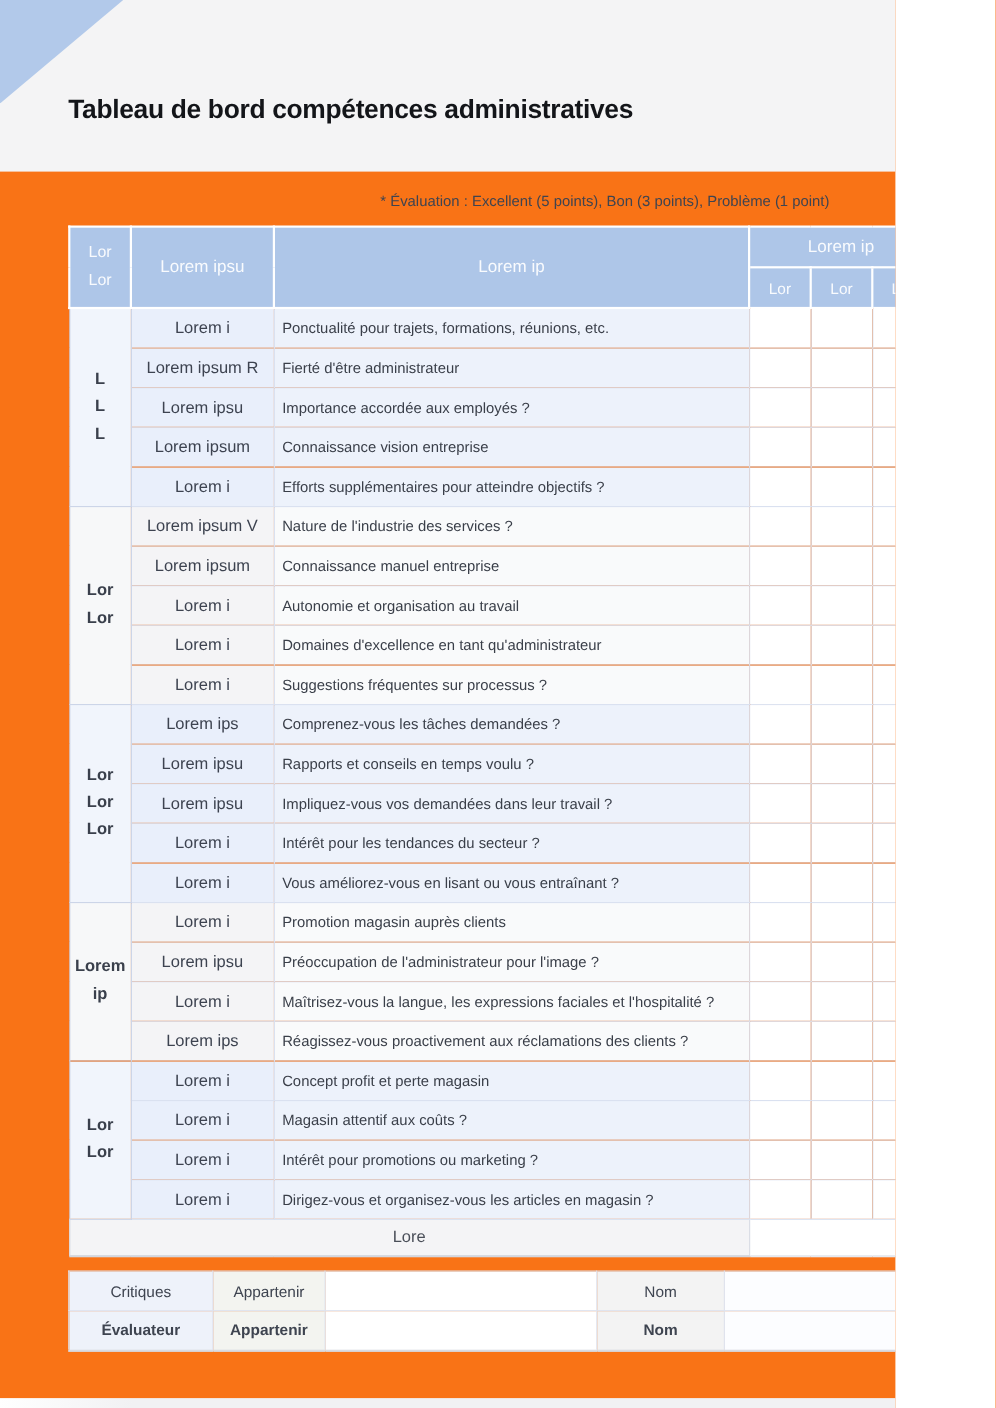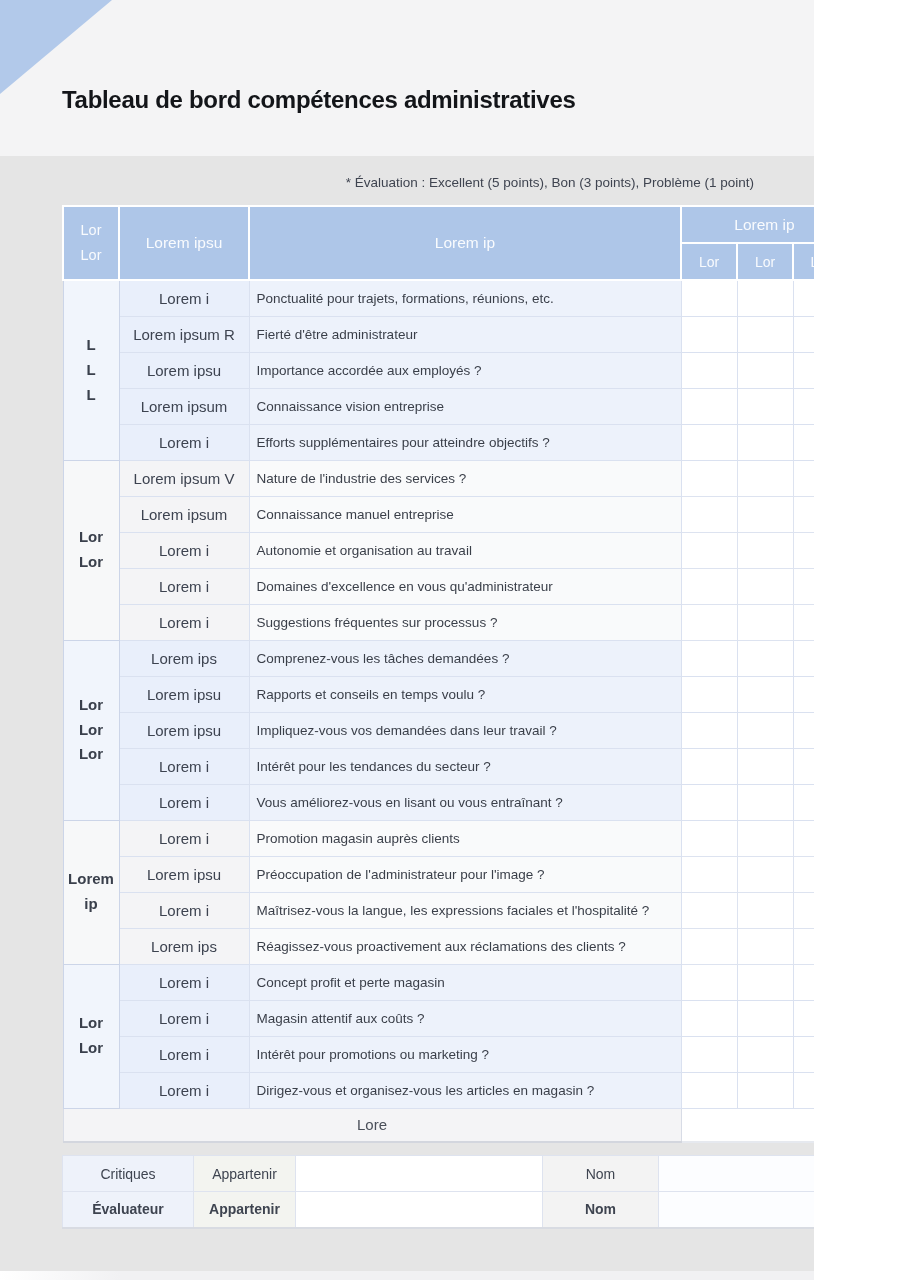--- a/index.html
+++ b/index.html
@@ -1,17 +1,17 @@
 <!DOCTYPE html>
 <html><head>
 <meta charset="utf-8">
 <style>
   html,body{margin:0;padding:0;}
   .page{
-    position:relative; width:814px; height:1280px; background:#e5e5e5;
+    position:relative; width:814px; height:1280px; background:#f97316;
     font-family:"Liberation Sans", sans-serif; overflow:hidden;
   }
   
   .top-band{position:absolute;left:0;top:0;width:905px;height:156px;background:#f4f4f5;}
   .corner-triangle{
     position:absolute;left:0;top:0;width:112px;height:94px;background:#b2c9ea;
     clip-path:polygon(0 0,100% 0,0 100%);
   }
   .dots{position:absolute;top:88px;right:11px;}
   .page-title{
@@ -186,21 +186,21 @@
         </tr>
         <tr class="body-row tone-gray">
           <td class="label-cell">Lorem i</td>
           <td class="desc-cell">Autonomie et organisation au travail</td>
           <td class="score-cell"></td>
           <td class="score-cell"></td>
           <td class="score-cell"></td>
         </tr>
         <tr class="body-row tone-gray">
           <td class="label-cell">Lorem i</td>
-          <td class="desc-cell">Domaines d'excellence en vous qu'administrateur</td>
+          <td class="desc-cell">Domaines d'excellence en tant qu'administrateur</td>
           <td class="score-cell"></td>
           <td class="score-cell"></td>
           <td class="score-cell"></td>
         </tr>
         <tr class="body-row tone-gray">
           <td class="label-cell">Lorem i</td>
           <td class="desc-cell">Suggestions fréquentes sur processus ?</td>
           <td class="score-cell"></td>
           <td class="score-cell"></td>
           <td class="score-cell"></td>

